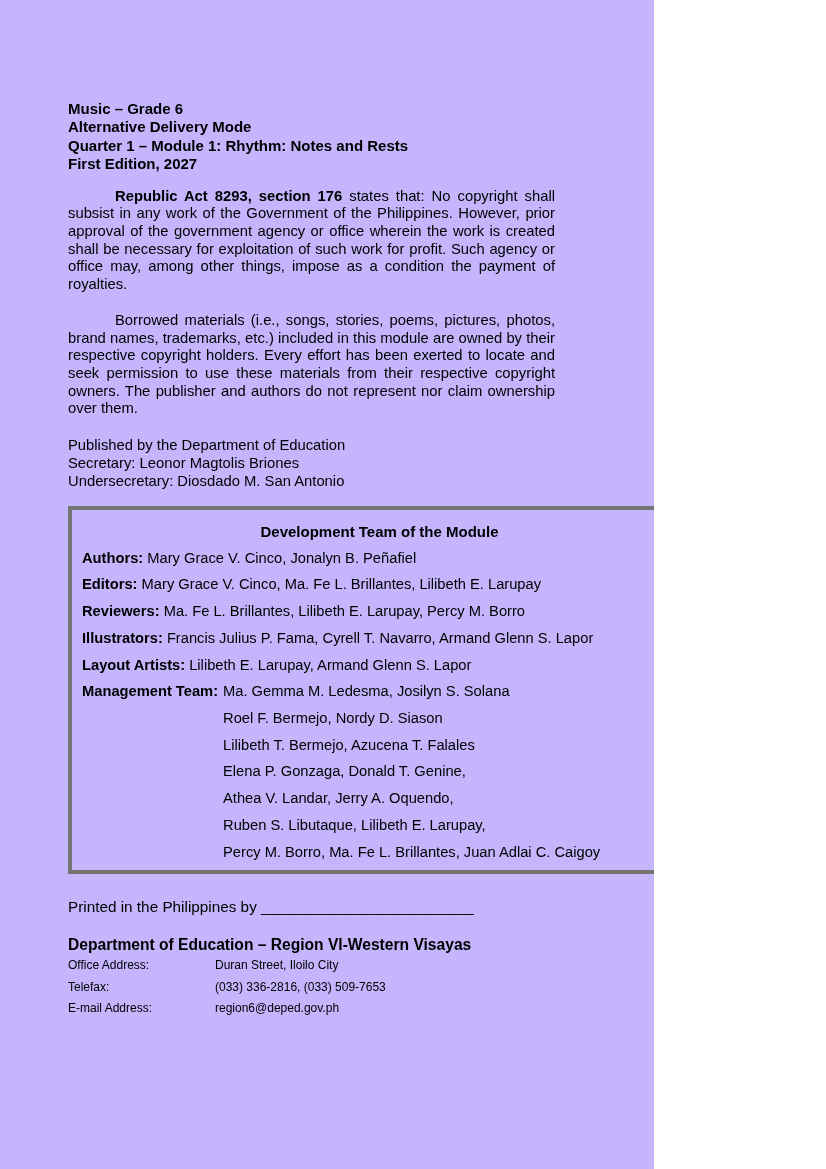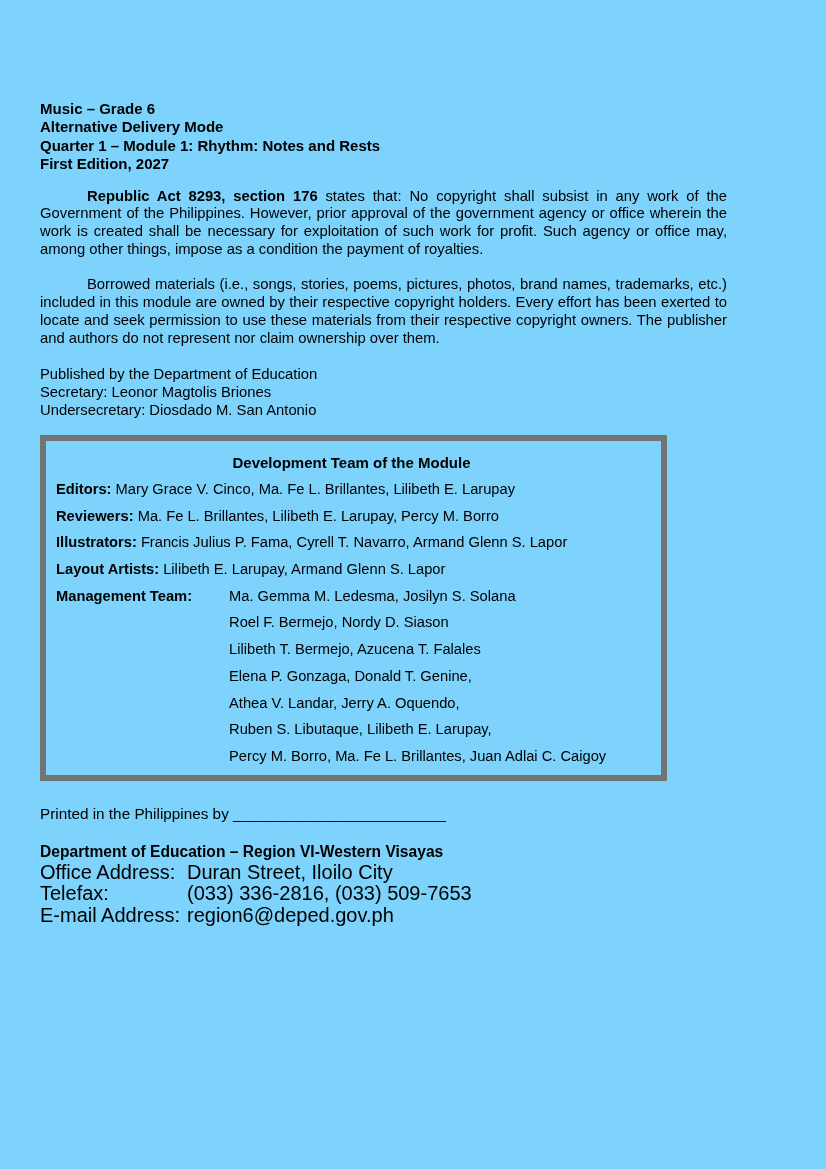--- a/index.html
+++ b/index.html
@@ -2,27 +2,27 @@
 <html><head>
 <meta charset="utf-8">
 <style>
   html, body {
     margin: 0;
     padding: 0;
     background: #ffffff;
   }
   .page {
     position: relative;
-    width: 826px;
+    width: 654px;
     height: 1169px;
-    background: #7dd3fc;
+    background: #c4b5fd;
     color: #000000;
     font-family: "Liberation Sans", "DejaVu Sans", sans-serif;
     box-sizing: border-box;
-    padding: 100px 99px 0 40px;
+    padding: 100px 99px 0 68px;
     overflow: hidden;
   }
   .header-block {
     font-weight: bold;
     font-size: 15px;
     line-height: 18.4px;
     margin-bottom: 14px;
   }
   .para {
     font-size: 14.8px;
@@ -30,41 +30,40 @@
     text-align: justify;
     margin: 0 0 18px 0;
   }
   .para.indent { text-indent: 47px; }
   .published-block {
     font-size: 14.8px;
     line-height: 18px;
     margin-bottom: 12px;
   }
   .dev-box {
-    border: 6px solid #737373;
+    border: 4px solid #737373;
     box-sizing: border-box;
     width: 627px;
     padding: 13px 14px 9px 10px;
     font-size: 14.7px;
     line-height: 17.7px;
     margin-top: 16px;
   }
   .dev-title {
     text-align: center;
     font-weight: bold;
     font-size: 15px;
     margin-bottom: 9px;
   }
   .dev-row { margin-bottom: 9px; }
   .dev-row b { font-weight: bold; }
   .mgmt-row {
     display: flex;
     align-items: flex-start;
     margin-bottom: 0;
-    gap: 32px;
   }
   .mgmt-label {
     font-weight: bold;
     flex: 0 0 auto;
     min-width: 123px;
     padding-right: 5px;
     white-space: nowrap;
   }
   .mgmt-lines { flex: 1 1 auto; }
   .mgmt-lines div { margin-bottom: 9px; }
@@ -77,21 +76,21 @@
   }
   .publisher-block { margin-top: 19px; }
   .publisher-name {
     font-weight: bold;
     font-size: 15.6px;
     line-height: 19px;
     margin-bottom: 1px;
   }
   .contact-row {
     display: flex;
-    font-size: 20px;
+    font-size: 12px;
     line-height: 21.5px;
   }
   .contact-label { flex: 0 0 147px; }
   .contact-value { flex: 1 1 auto; }
 </style>
 </head>
 <body>
 
 <div class="page">
 
@@ -108,20 +107,24 @@
 
   <div class="published-block">
     <div>Published by the Department of Education</div>
     <div>Secretary: Leonor Magtolis Briones</div>
     <div>Undersecretary: Diosdado M. San Antonio</div>
   </div>
 
   <div class="dev-box">
     <div class="dev-title">Development Team of the Module</div>
 
+    <div class="dev-row">
+      <b>Authors:</b>
+      <span>Mary Grace V. Cinco, Jonalyn B. Peñafiel</span>
+    </div>
     <div class="dev-row">
       <b>Editors:</b>
       <span>Mary Grace V. Cinco, Ma. Fe L. Brillantes, Lilibeth E. Larupay</span>
     </div>
     <div class="dev-row">
       <b>Reviewers:</b>
       <span>Ma. Fe L. Brillantes, Lilibeth E. Larupay, Percy M. Borro</span>
     </div>
     <div class="dev-row">
       <b>Illustrators:</b>

